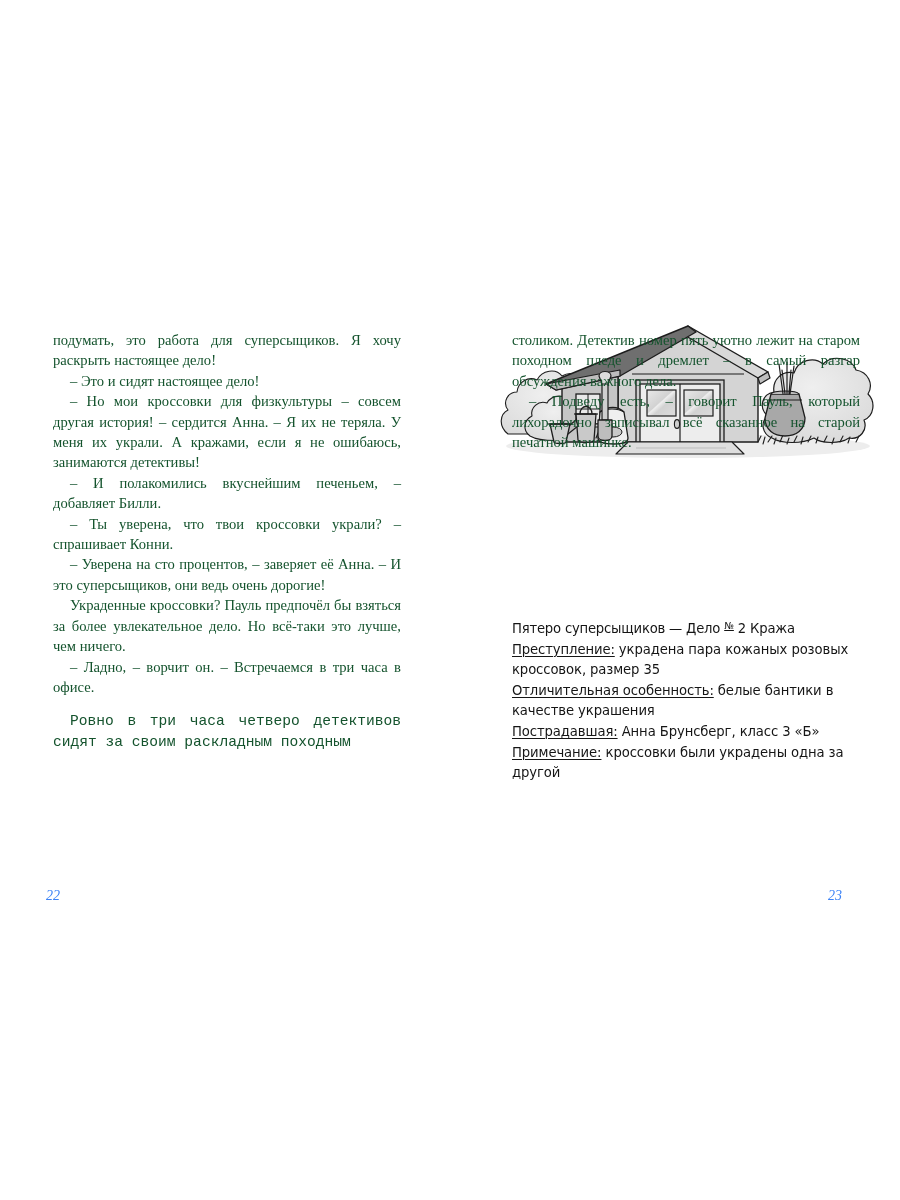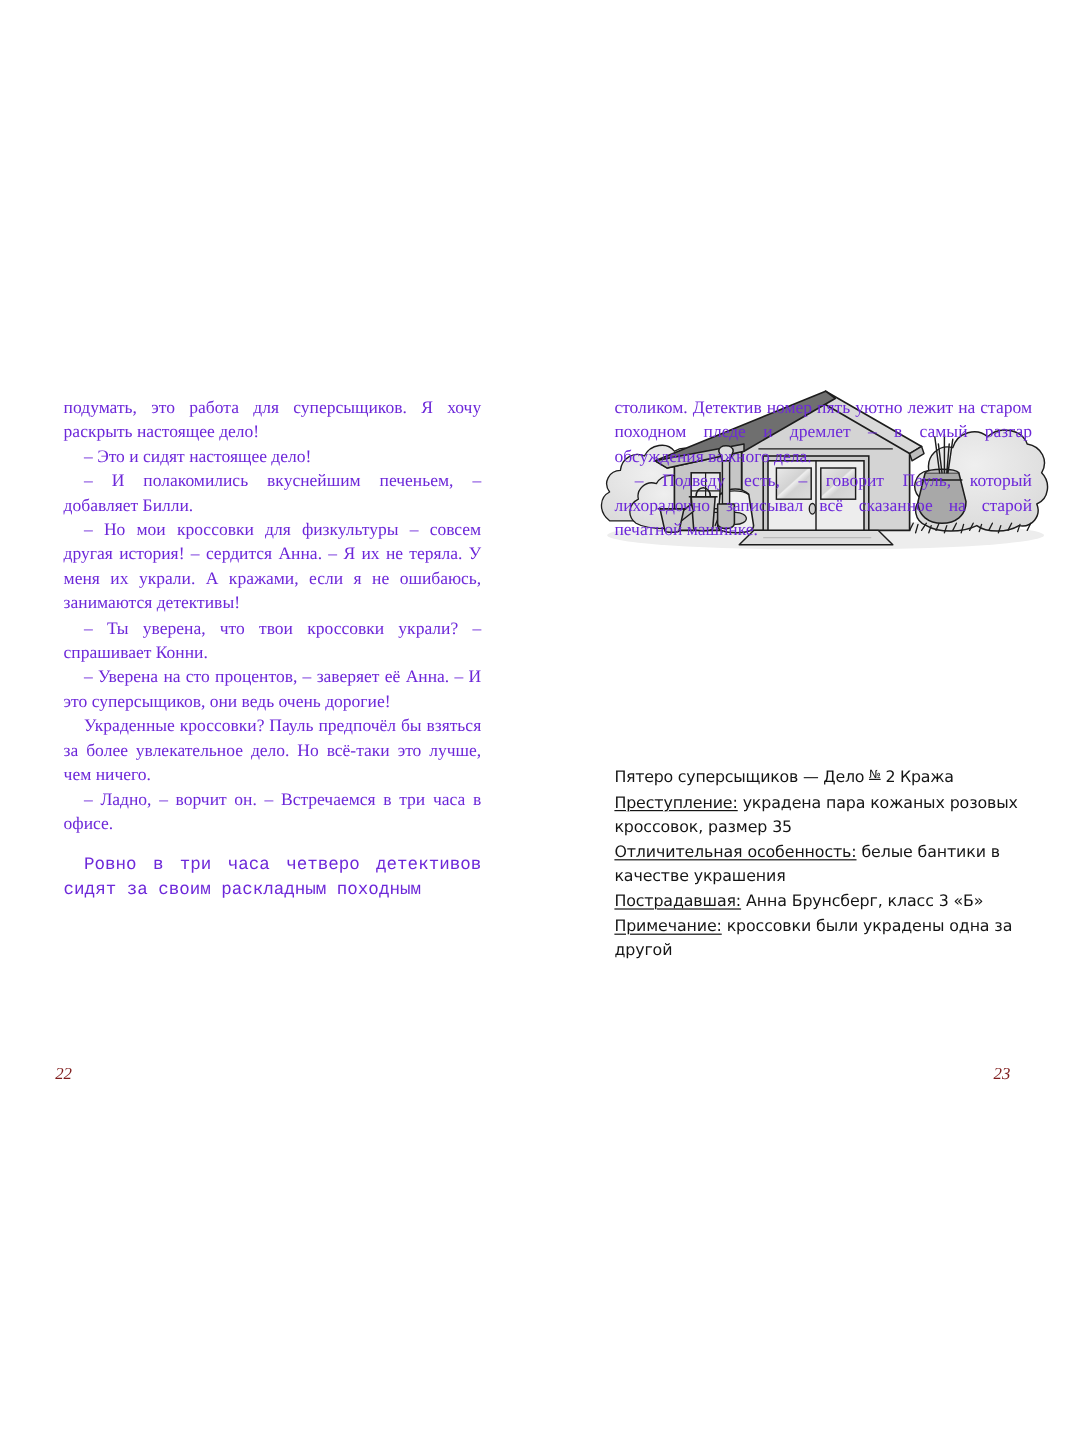--- a/index.html
+++ b/index.html
@@ -33,21 +33,21 @@
   }
   .page-left  { left: 53px; }
   .page-right { left: 512px; }
 
   .body-text {
     font-family: "Liberation Serif", "DejaVu Serif", serif;
     font-size: 14.6px;
     line-height: 20.4px;
     text-align: justify;
     text-justify: inter-word;
-    color: #6d28d9;
+    color: #14532d;
     hyphens: manual;
   }
   .body-text p {
     margin: 0;
     text-indent: 0;
   }
   .body-text p.indent { text-indent: 17px; }
   .body-text p.gap    { margin-top: 14px; font-family: Liberation Mono, monospace; }
 
   
@@ -57,21 +57,21 @@
     top: 318px;
     width: 376px;
     height: 146px;
   }
   .illustration svg { display: block; width: 100%; height: 100%; }
 
   
   .casefile {
     position: absolute;
     left: 512px;
-    top: 636px;
+    top: 616px;
     width: 352px;
     font-family: "DejaVu Sans", "Liberation Sans", sans-serif;
     font-size: 13.2px;
     line-height: 20.6px;
     color: #151515;
     letter-spacing: -0.1px;
   }
   .casefile .cf-line { display: block; }
   .casefile .cf-title { letter-spacing: -0.2px; }
   .casefile .cf-label {
@@ -86,36 +86,36 @@
     text-decoration-thickness: 1px;
     text-underline-offset: 1px;
   }
 
   
   .folio {
     position: absolute;
     font-family: "Liberation Serif", "DejaVu Serif", serif;
     font-style: italic;
     font-size: 14px;
-    color: #7f1d1d;
+    color: #3b82f6;
   }
   .folio-left  { left: 46px;  top: 888px; }
   .folio-right { left: 828px; top: 888px; }
 </style>
 </head>
 <body>
 
 <div class="spread">
 
   <div class="page page-left">
     <div class="body-text">
       <p>подумать, это работа для суперсыщиков. Я хочу раскрыть настоящее дело!</p>
       <p class="indent">– Это и сидят настоящее дело!</p>
+      <p class="indent">– Но мои кроссовки для физкультуры – совсем другая история! – сердится Анна. – Я их не теряла. У меня их украли. А кражами, если я не ошибаюсь, занимаются детективы!</p>
       <p class="indent">– И полакомились вкуснейшим печеньем, – добавляет Билли.</p>
-      <p class="indent">– Но мои кроссовки для физкультуры – совсем другая история! – сердится Анна. – Я их не теряла. У меня их украли. А кражами, если я не ошибаюсь, занимаются детективы!</p>
       <p class="indent">– Ты уверена, что твои кроссовки украли? – спрашивает Конни.</p>
       <p class="indent">– Уверена на сто процентов, – заверяет её Анна. – И это суперсыщиков, они ведь очень дорогие!</p>
       <p class="indent">Украденные кроссовки? Пауль предпочёл бы взяться за более увлекательное дело. Но всё-таки это лучше, чем ничего.</p>
       <p class="indent">– Ладно, – ворчит он. – Встречаемся в три часа в офисе.</p>
       <p class="indent gap">Ровно в три часа четверо детективов сидят за своим раскладным походным</p>
     </div>
   </div>
 
   <div class="folio folio-left">22</div>
 

